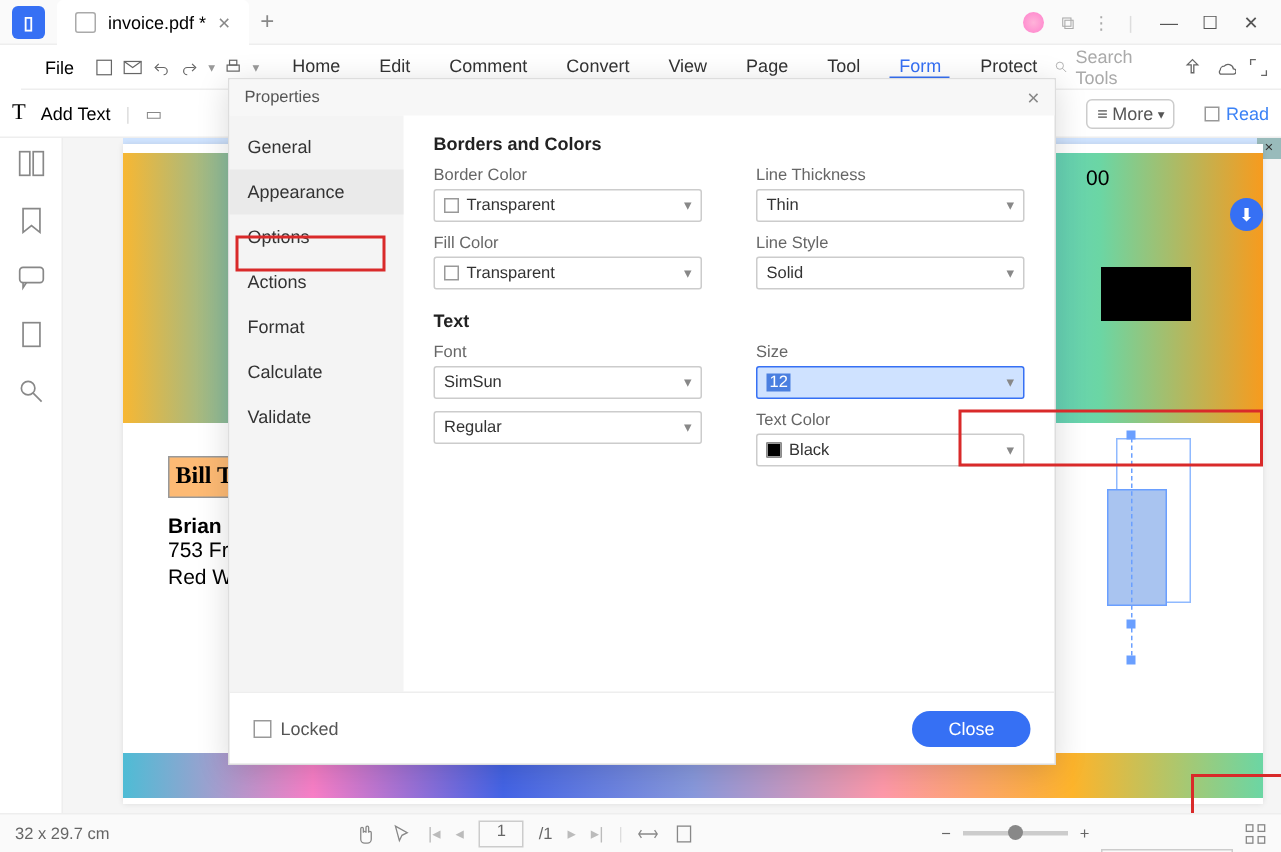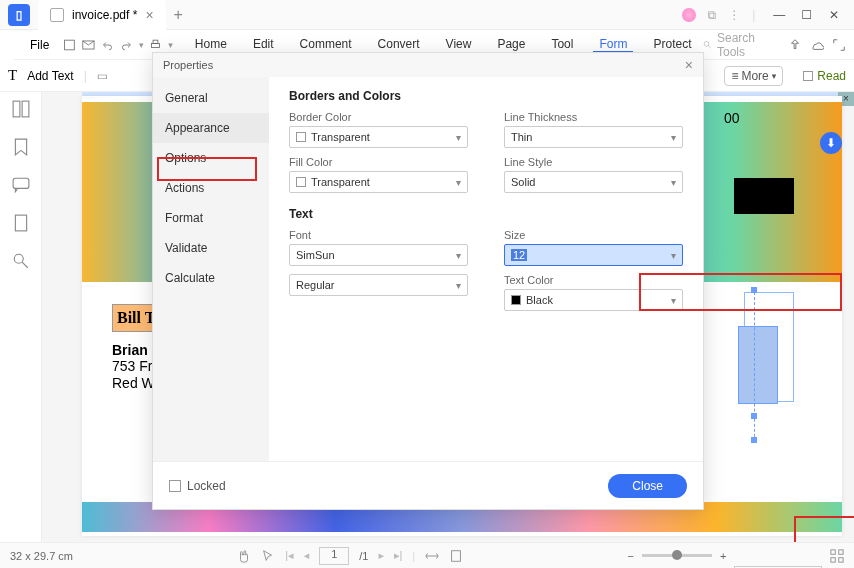--- a/index.html
+++ b/index.html
@@ -21,21 +21,21 @@
 .toolbar-ico { width: 16px; height: 16px; color: #666; }
 .menus { display: flex; gap: 14px; margin-left: 10px; }
 .menus span { padding: 0 6px; color: #333; }
 .menus .active { color: #3670f4; border-bottom: 2px solid #3670f4; }
 .search-tools { margin-left: auto; color: #aaa; display: flex; align-items:center; gap:4px; }
 .right-tools { margin-left: 10px; display: flex; gap: 8px; color: #666; }
 
 
 .secbar { height: 32px; display: flex; align-items: center; padding: 0 8px; gap: 10px; border-bottom: 1px solid #eee; font-size: 12px; }
 .more-pill { margin-left: auto; display:flex; align-items:center; gap:3px; padding:2px 6px; border:1px solid #ccc; border-radius:4px; color:#555; }
-.read-chk { display:flex; align-items:center; gap:4px; color:#4d7c0f; margin-left:10px; }
+.read-chk { display:flex; align-items:center; gap:4px; color:#3b82f6; margin-left:10px; }
 .read-chk .box { width:10px; height:10px; border:1px solid #999; }
 
 
 .leftrail { position: absolute; left: 0; top: 92px; width: 42px; height: 450px; background: #fff; border-right: 1px solid #eee; display: flex; flex-direction: column; align-items: center; padding-top: 8px; gap: 20px; color: #777; }
 
 
 .canvas { position: absolute; left: 42px; top: 92px; right: 0; bottom: 26px; background: #f5f5f5; }
 .paper { position: absolute; left: 40px; top: 4px; width: 760px; height: 440px; background: #fff; box-shadow: 0 0 4px rgba(0,0,0,0.1); }
 .colorstrip { position: absolute; left: 40px; top: 10px; width: 760px; height: 180px; background: linear-gradient(90deg,#f7b733,#4ebcd5,#f97fc7,#4464e6,#fdb42b,#59c3e0,#6bd6a4,#f79b1e); }
 .colorstrip2 { position: absolute; left: 40px; top: 410px; width: 760px; height: 30px; background: linear-gradient(90deg,#4ebcd5,#f97fc7,#4464e6,#89d,#f9a,#fdb42b,#6bd6a4); }
@@ -231,22 +231,22 @@
     <span>Properties</span>
     <span class="dlg-close">×</span>
   </div>
   <div class="dlg-body">
     <div class="dlg-side">
       <div class="dlg-side-item">General</div>
       <div class="dlg-side-item active">Appearance</div>
       <div class="dlg-side-item">Options</div>
       <div class="dlg-side-item">Actions</div>
       <div class="dlg-side-item">Format</div>
+      <div class="dlg-side-item">Calculate</div>
       <div class="dlg-side-item">Validate</div>
-      <div class="dlg-side-item">Calculate</div>
     </div>
     <div class="dlg-content">
       <div class="sect-hdr">Borders and Colors</div>
       <div class="row2">
         <div class="fld">
           <div class="fld-lbl">Border Color</div>
           <div class="combo">
               <span class="sw"></span>
               <span>Transparent</span>
               <span class="chev">▾</span>

